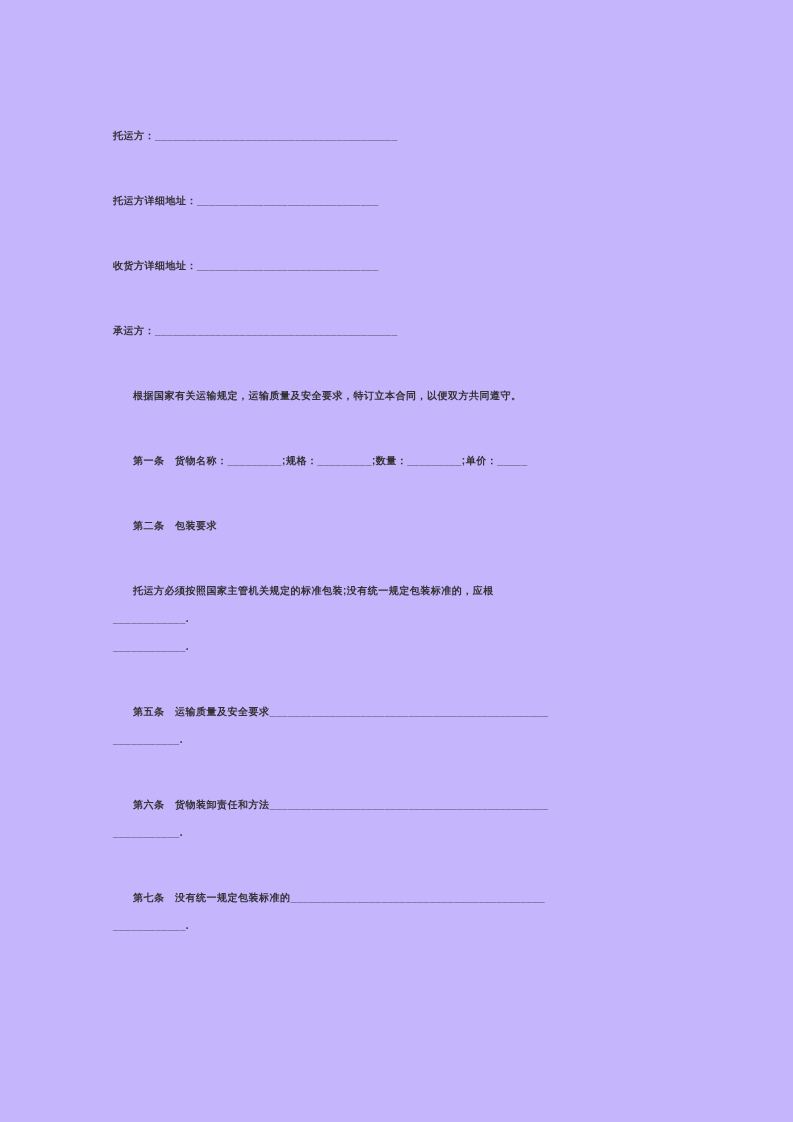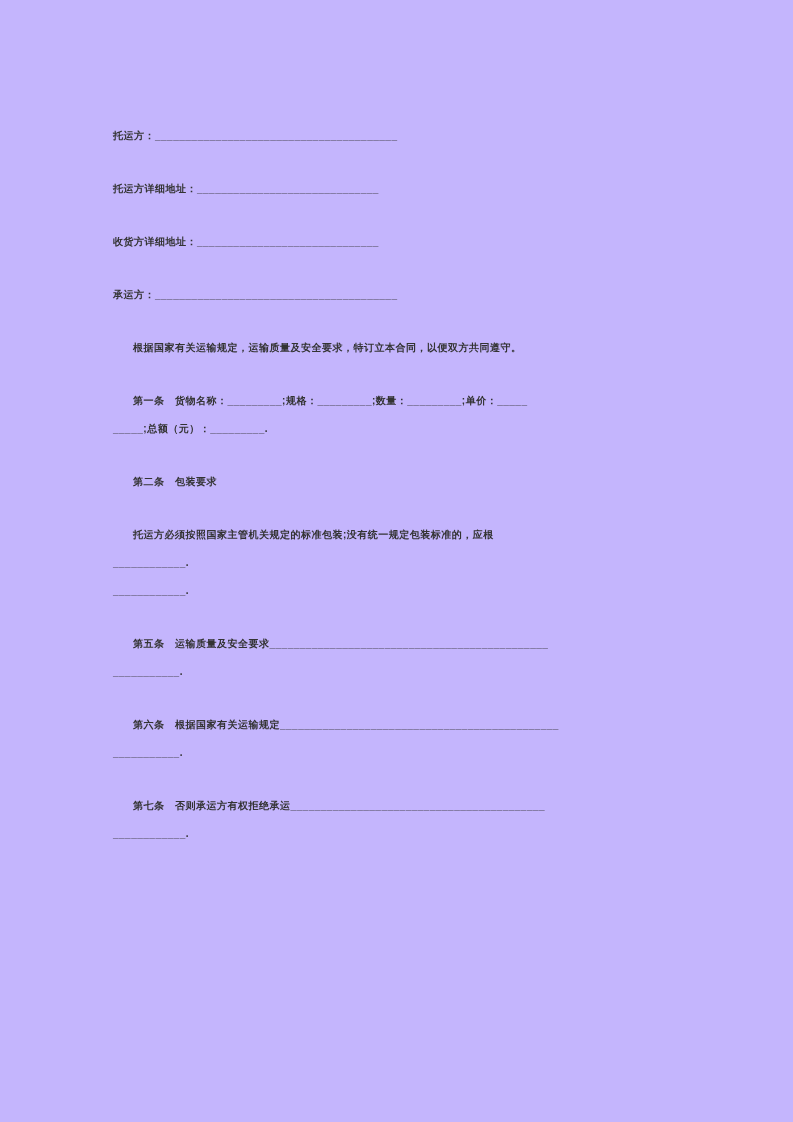--- a/index.html
+++ b/index.html
@@ -20,21 +20,21 @@
     font-size: 10px;
     font-weight: 700;
     overflow: hidden;
   }
   .ln {
     line-height: 28px;
     white-space: nowrap;
     letter-spacing: 0.5px;
   }
   .bs {
-    margin-top: 25px;
+    margin-top: 37px;
   }
   .ind {
     text-indent: 2em;
   }
   .h {
     font-weight: 700;
   }
   .t {
     font-weight: 700;
   }
@@ -60,23 +60,20 @@
     <span class="h">承运方：</span><span class="t">________________________________________</span>
   </div>
 
   <div class="ln bs ind">
     <span class="t">根据国家有关运输规定，运输质量及安全要求，特订立本合同，以便双方共同遵守。</span>
   </div>
 
   <div class="ln bs ind">
     <span class="h">第一条　货物名称：</span><span class="t">_________;规格：_________;数量：_________;单价：_____</span>
   </div>
-  <div class="ln">
-    <span class="t">_____;总额（元）：_________.</span>
-  </div>
 
   <div class="ln bs ind">
     <span class="h">第二条　包装要求</span>
   </div>
 
   <div class="ln bs ind">
     <span class="t">托运方必须按照国家主管机关规定的标准包装;没有统一规定包装标准的，应根</span>
   </div>
 
   <div class="ln">
@@ -88,26 +85,26 @@
   </div>
 
   <div class="ln bs ind">
     <span class="h">第五条　运输质量及安全要求</span><span class="t">______________________________________________</span>
   </div>
   <div class="ln">
     <span class="t">___________.</span>
   </div>
 
   <div class="ln bs ind">
-    <span class="h">第六条　根据国家有关运输规定</span><span class="t">______________________________________________</span>
+    <span class="h">第六条　货物装卸责任和方法</span><span class="t">______________________________________________</span>
   </div>
   <div class="ln">
     <span class="t">___________.</span>
   </div>
 
   <div class="ln bs ind">
-    <span class="h">第七条　否则承运方有权拒绝承运</span><span class="t">__________________________________________</span>
+    <span class="h">第七条　没有统一规定包装标准的</span><span class="t">__________________________________________</span>
   </div>
   <div class="ln">
     <span class="t">____________.</span>
   </div>
 
 </div>
 
 </body></html>

